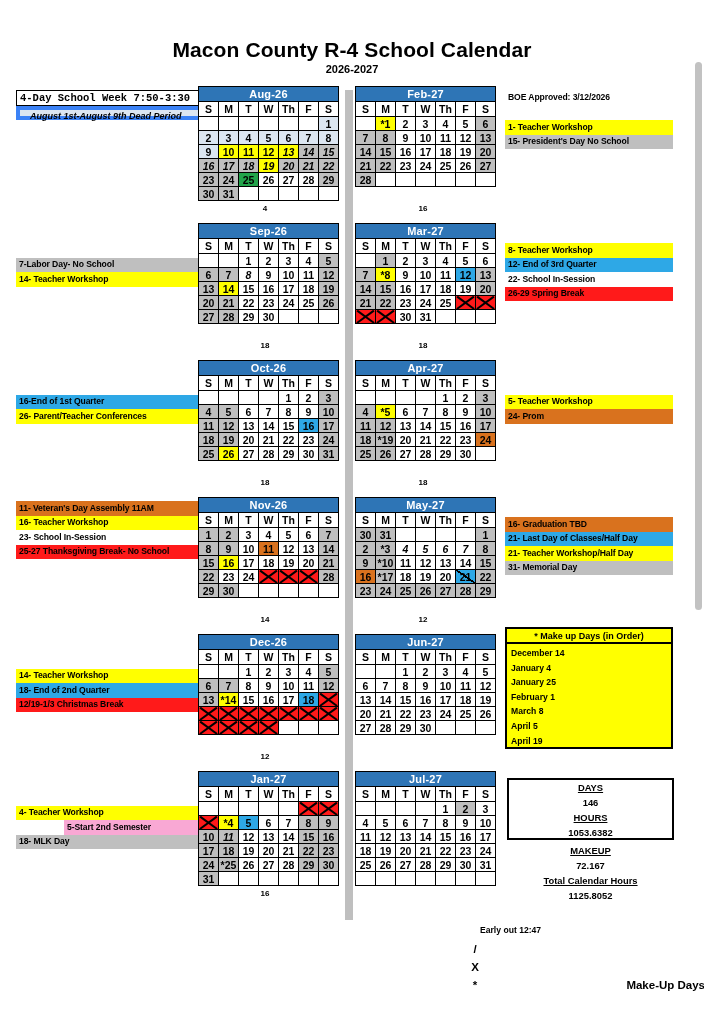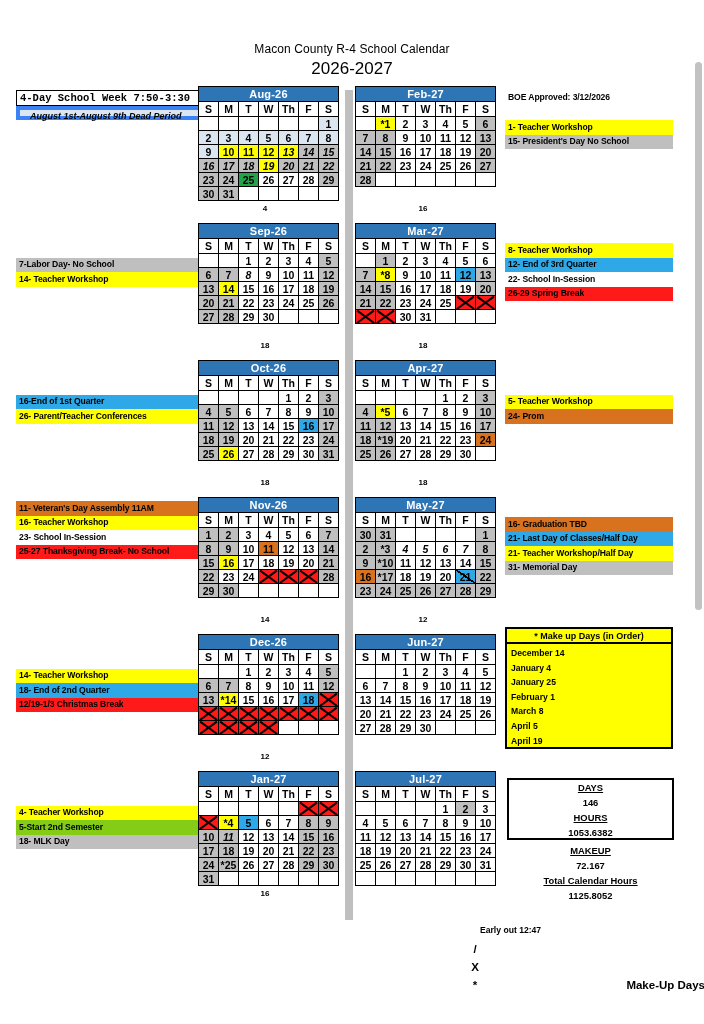--- a/index.html
+++ b/index.html
@@ -9,22 +9,22 @@
     background: #ffffff;
     font-family: "Liberation Sans", sans-serif;
     position: relative;
     overflow: hidden;
     color: #000;
   }
   .page { position:relative; width:704px; height:1024px; }
 
   
   .title-wrap { text-align:center; padding-top:40px; }
-  .title-1 { font-size:12px; font-weight:normal; letter-spacing:0.1px; line-height:19px; }
-  .title-2 { font-size:17px; font-weight:normal; line-height:20px; }
+  .title-1 { font-size:21px; font-weight:bold; letter-spacing:0.1px; line-height:19px; }
+  .title-2 { font-size:11px; font-weight:bold; line-height:20px; }
 
   
   .rows { position:absolute; left:0; top:86px; width:704px; }
   .mrow { position:relative; height:137px; }
 
   
   .labelstack {
     position:absolute; left:16px; width:182px;
     font-size:8.6px; font-weight:bold; line-height:1.05;
   }
@@ -865,21 +865,21 @@
               <td class="d empty"></td>
               <td class="d empty"></td>
             </tr>
           </tbody>
         </table>
       </div>
       <div class="mrow" style="top: 0px;">
         <div class="labelstack" style="top: 20px;">
           <div class="lbl" style="background: transparent;"></div>
           <div class="lbl" style="background: rgb(255, 255, 0);">4- Teacher Workshop</div>
-          <div class="lbl" style="background: #84cc16;">5-Start 2nd Semester</div>
+          <div class="lbl" style="background: #f9a8d4; margin-left: 48px;">5-Start 2nd Semester</div>
           <div class="lbl" style="background: rgb(191, 191, 191);">18- MLK Day</div>
         </div>
         <table class="cal left" style="top: 0px;">
           <thead>
             <tr>
               <th class="mhead" colspan="7">Jan-27</th>
             </tr>
             <tr>
               <th class="dow">S</th>
               <th class="dow">M</th>

